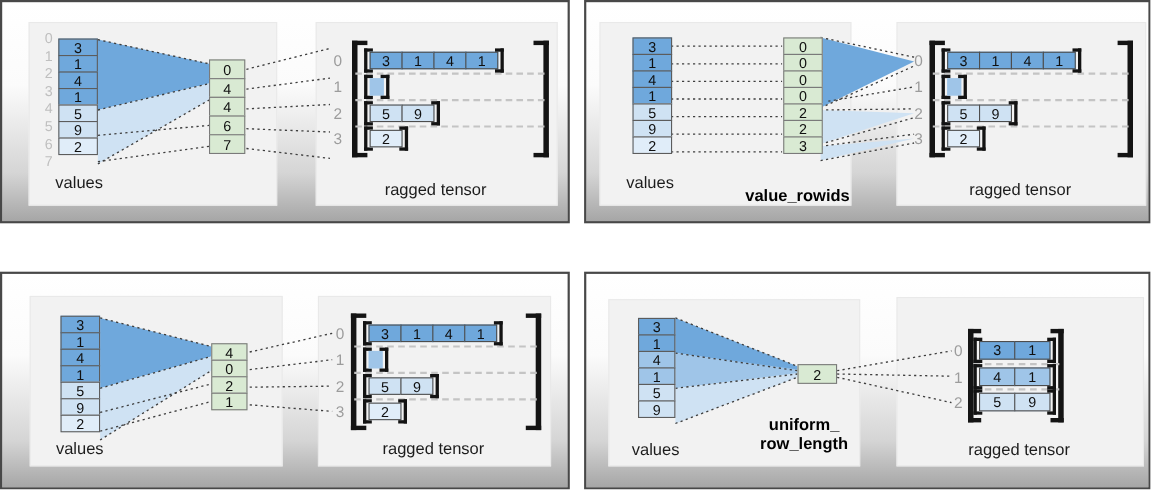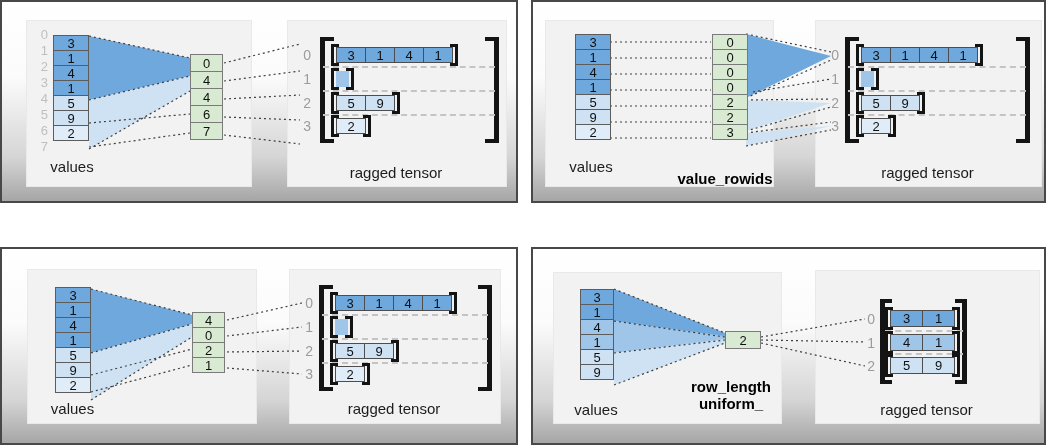--- a/index.html
+++ b/index.html
@@ -307,22 +307,22 @@
       <span class="cell vcell c-m" style="width:34px">4</span>
       <span class="cell vcell c-m" style="width:34px">1</span>
       <span class="cell vcell c-l" style="width:34px">5</span>
       <span class="cell vcell c-l" style="width:34px">9</span>
     </div>
     <div class="col" style="left:192px;top:82px;">
       <span class="cell c-g" style="width:36px;height:18px">2</span>
     </div>
     <div class="lbl" style="left:23px;top:152px;width:80px;">values</div>
     <div class="lbl bold" style="left:128px;top:129px;width:140px;line-height:17px;">
+      <div>uniform_</div>
       <div>row_length</div>
-      <div>uniform_</div>
     </div>
     <div class="ragged" style="left:282px;top:21px;width:223px;height:152px;">
       <span class="rlab" style="left:44px;top:41px;">0</span>
       <span class="rlab" style="left:44px;top:65px;">1</span>
       <span class="rlab" style="left:44px;top:88px;">2</span>
       <div class="ob l" style="left:65px;top:29px;height:85px;width:12px;"></div>
       <div class="ob r" style="left:140px;top:29px;height:85px;width:12px;"></div>
       <div class="dash" style="left:70px;top:60px;width:78px;"></div>
       <div class="dash" style="left:70px;top:83px;width:78px;"></div>
       <div class="rrow" style="left:70px;top:37px;height:23px;">

